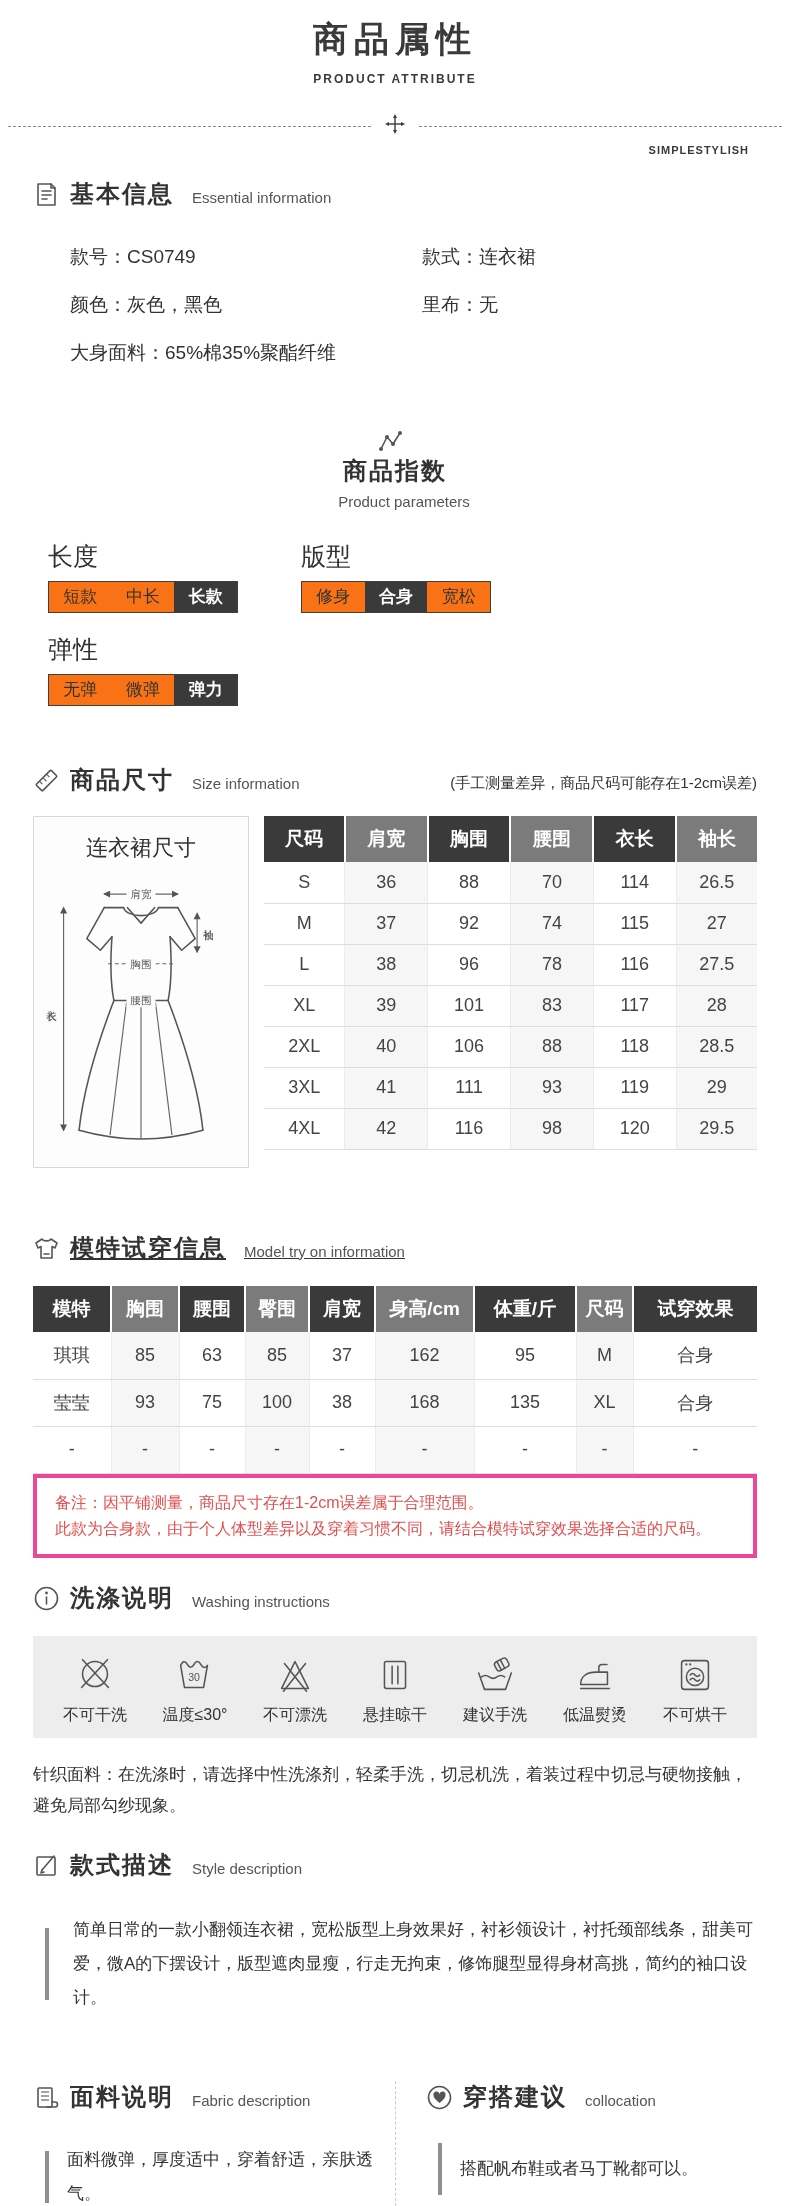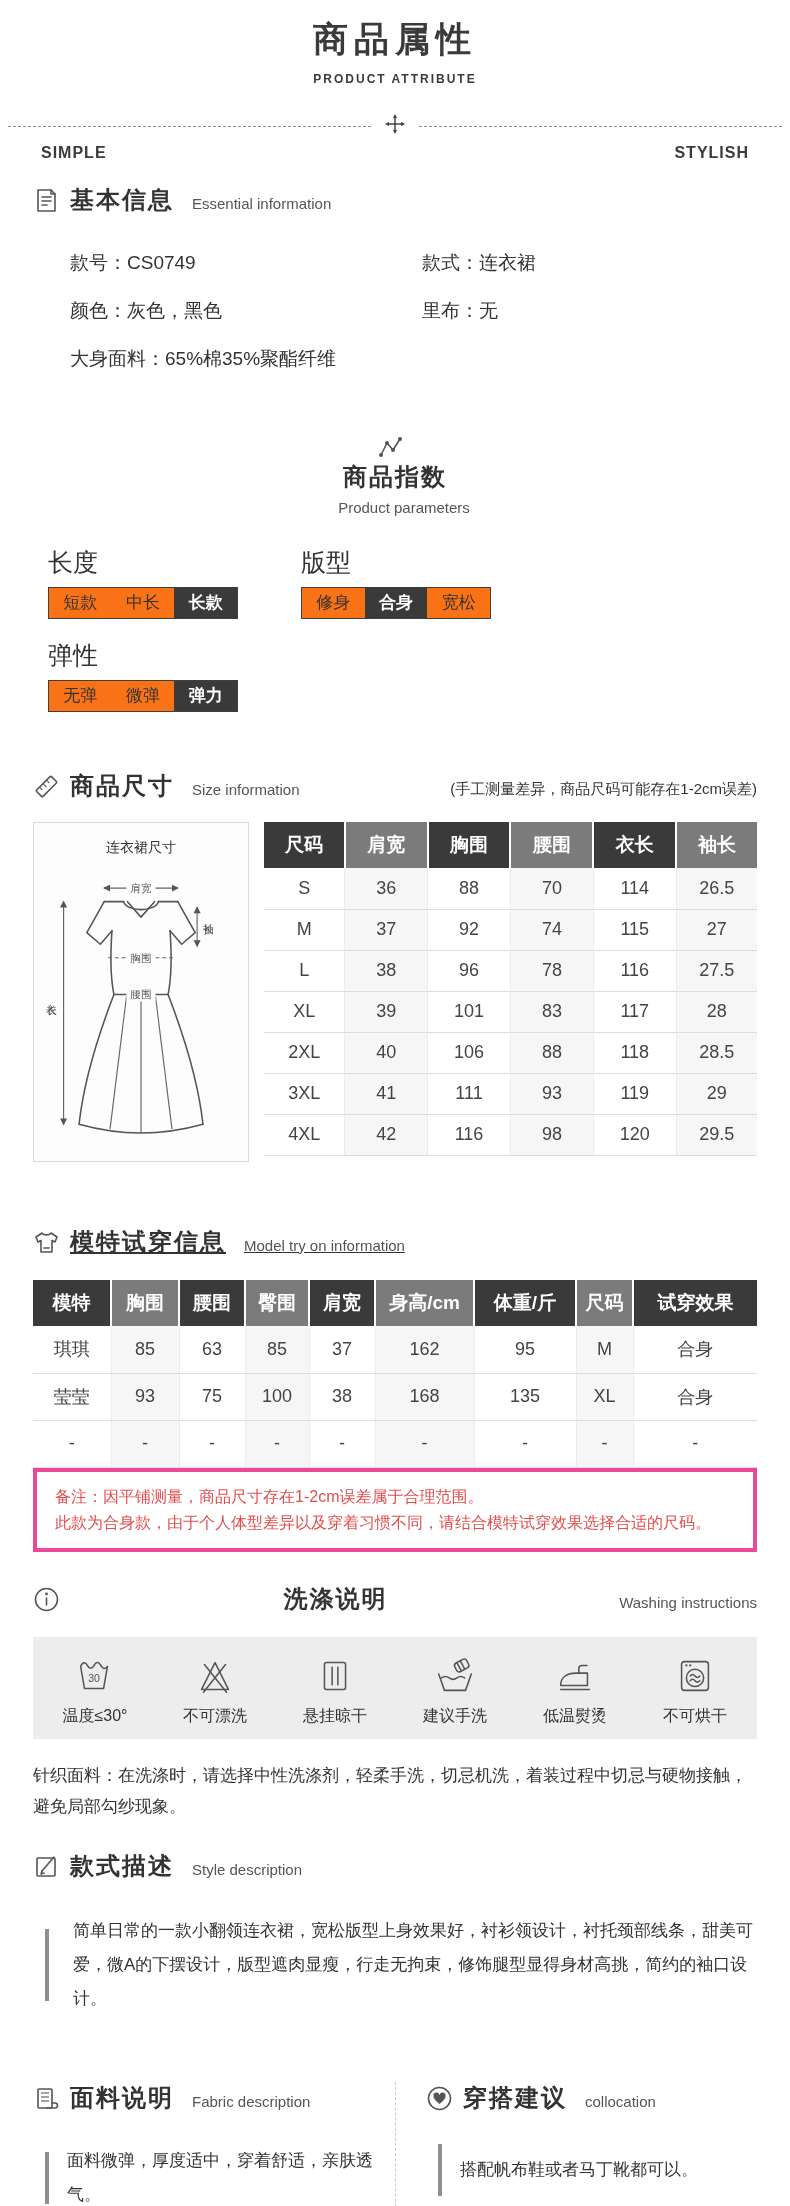--- a/index.html
+++ b/index.html
@@ -8,22 +8,22 @@
           font-family:"Liberation Sans","DejaVu Sans",sans-serif; color:#333; }
   .inner { padding:0 33px; }
 
   
   .hdr { text-align:center; padding-top:16px; }
   .hdr-title { font-size:35px; font-weight:bold; color:#3a3a3a; letter-spacing:6px; }
   .hdr-sub { font-size:12px; font-weight:bold; color:#3a3a3a; letter-spacing:2px; margin-top:9px; }
   .divider { display:flex; align-items:center; margin:28px 8px 0 8px; }
   .divider .dline { flex:1; border-top:1px dashed #8a8a8a; }
   .divider .orn { margin:0 14px; }
-  .tags { display:flex; justify-content:space-between; margin:6px 8px 0 8px;
-          font-size:16px; font-weight:bold; color:#3a3a3a; letter-spacing:1px; }
+  .tags { display:flex; justify-content:flex-end; margin:6px 8px 0 8px;
+          font-size:11px; font-weight:bold; color:#3a3a3a; letter-spacing:1px; }
 
   
   .sec-head { display:flex; align-items:center; }
   .sec-icon { width:27px; height:27px; margin-right:10px; flex:0 0 auto; }
   .sec-icon svg { display:block; }
   .sec-title { font-size:24px; font-weight:bold; color:#333; letter-spacing:2px; }
   .sec-sub { font-size:15px; color:#555; margin-left:18px; margin-top:6px; }
   .sec-note { margin-left:auto; font-size:15px; color:#333; margin-top:6px; }
 
   
@@ -33,21 +33,21 @@
   
   .pgrid { margin:30px 0 0 15px; display:grid; grid-template-columns:253px 1fr; row-gap:20px; }
   .pg-label { font-size:25px; color:#333; margin-bottom:8px; }
   .pg-bar { display:flex; width:190px; border:1px solid #3f3f3f; background:#fff; }
   .pg-cell { flex:1; height:30px; line-height:30px; text-align:center; font-size:17px; color:#333; background:#f97316; }
   .pg-cell.selected { background:#3a3a3a; color:#fff; font-weight:bold; }
 
   
   .size-body { display:flex; margin-top:20px; }
   .diagram-box { width:216px; border:1px solid #d9d9d9; background:#fdfdfd; flex:0 0 auto; }
-  .diagram-label { text-align:center; font-size:14px; color:#333; margin-top:16px; }
+  .diagram-label { text-align:center; font-size:22px; color:#333; margin-top:16px; }
   .diagram-box svg { display:block; margin:4px auto 0 auto; }
   .size-table-wrap { flex:1; margin-left:15px; }
   table.data-table { border-collapse:collapse; width:100%; }
   table.data-table th { background:#3a3a3a; color:#fff; font-size:19px; font-weight:bold; height:46px; border-left:2px solid #fff; }
   table.data-table th:first-child { border-left:none; }
   table.data-table th:nth-child(even) { background:#7b7b7b; }
   table.data-table td { text-align:center; font-size:18px; color:#444; height:41px; border-bottom:1px solid #ddd; border-left:1px solid #ececec; background:#fff; }
   table.data-table td:first-child { border-left:none; }
   table.data-table td:nth-child(even) { background:#f6f6f6; }
   table.model-table td { height:47px; }
@@ -376,32 +376,40 @@
             <td>-</td>
             <td>-</td>
           </tr>
         </tbody>
     </table>
     <div class="remark">
       <div>备注：因平铺测量，商品尺寸存在1-2cm误差属于合理范围。</div>
       <div>此款为合身款，由于个人体型差异以及穿着习惯不同，请结合模特试穿效果选择合适的尺码。</div>
     </div>
 
-    <div class="sec-head" style="margin-top:31px;justify-content:space-between;">
+    <div class="sec-head" style="margin-top:24px;">
       <span class="sec-icon">
         <svg width="27" height="27" viewBox="0 0 27 27">
             <circle class="ln" cx="13.5" cy="13.5" r="11"></circle>
             <circle cx="13.5" cy="8" r="1.4" fill="#555"></circle>
             <line class="ln" x1="13.5" y1="12" x2="13.5" y2="19"></line>
           </svg>
       </span>
       <span class="sec-title">洗涤说明</span>
       <span class="sec-sub">Washing instructions</span>
     </div>
     <div class="wash-strip">
+      <div class="wash-item">
+        <svg width="46" height="46" viewBox="0 0 48 48">
+            <circle class="ln" cx="24" cy="23" r="13"></circle>
+            <line class="ln" x1="11" y1="8" x2="38" y2="37"></line>
+            <line class="ln" x1="37" y1="8" x2="10" y2="37"></line>
+          </svg>
+        <div class="wash-label">不可干洗</div>
+      </div>
       <div class="wash-item">
         <svg width="46" height="46" viewBox="0 0 48 48">
             <path class="ln" d="M9,14 c2,-5 5,-5 7,-1 c2,4 5,4 7,0 c2,-4 5,-4 7,0 c2,4 5,4 7,1 L33,37 H13 Z"></path>
             <text x="23" y="30" text-anchor="middle" fill="#555" font-size="11" font-family="Liberation Sans, sans-serif">30</text>
           </svg>
         <div class="wash-label">温度≤30°</div>
       </div>
       <div class="wash-item">
         <svg width="46" height="46" viewBox="0 0 48 48">
             <path class="ln" d="M24,10 L10,38 H38 Z"></path>

